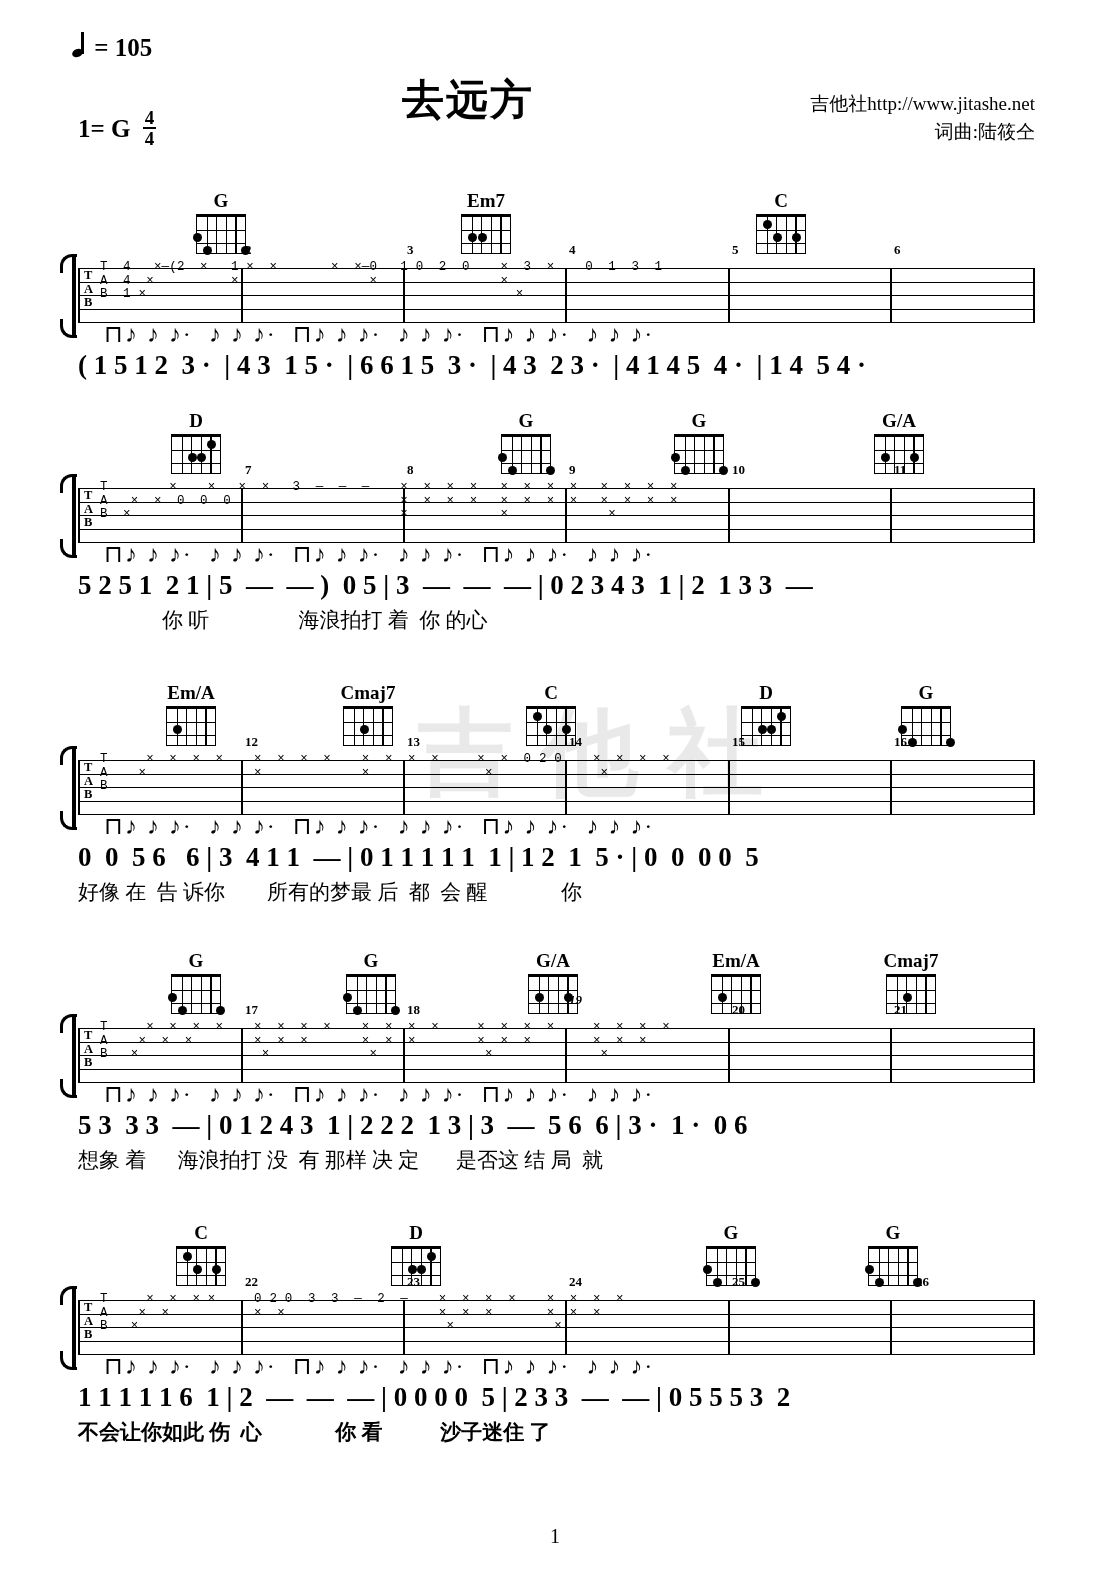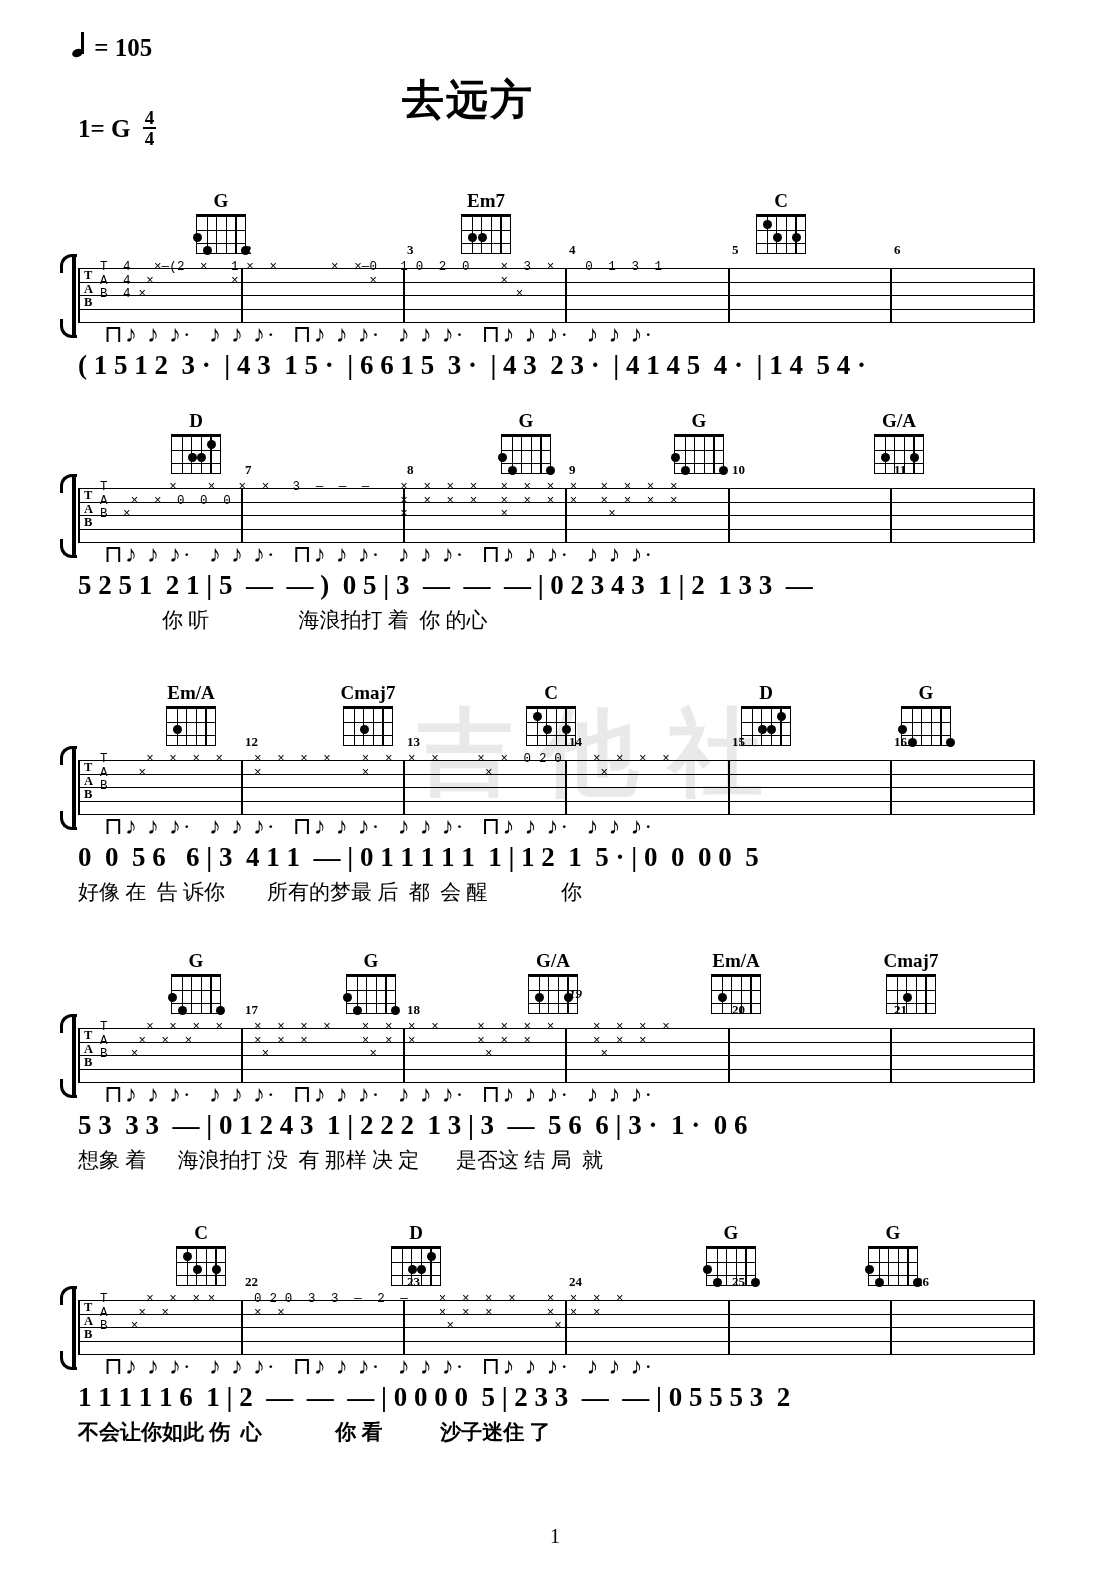--- a/index.html
+++ b/index.html
@@ -78,20 +78,24 @@
 
   <div class="keysig">
     <span>1= G</span>
     <span class="frac">
       <span class="num">4</span>
       <span class="den">4</span>
     </span>
   </div>
 
   <div class="title">去远方</div>
+  <div class="credit">
+    <div>吉他社http://www.jitashe.net</div>
+    <div>词曲:陆筱仝</div>
+  </div>
 
   <div class="pagenum">1</div>
 
   <div id="systems-host">
       <div class="system" style="top: 190px;">
         <div class="chord" style="left: 190px; top: 24px;">
           <div class="nm">G</div>
           <div class="grid">
             <div class="vl" style="left: 9.6px;"></div>
             <div class="vl" style="left: 19.2px;"></div>
@@ -155,21 +159,21 @@
           <div class="barline" style="left: 812px; top: 0px; height: 55px;"></div>
           <div class="barline" style="left: 955px; top: 0px; height: 55px;"></div>
         </div>
         <div class="tabletters" style="top: 79px;">
           <div>T</div>
           <div>A</div>
           <div>B</div>
         </div>
         <div style="position: absolute; left: 100px; top: 70px; font-size: 12.5px; font-family: &quot;Liberation Mono&quot;, monospace; white-space: pre; letter-spacing: 0.2px;">T  4   ×—(2  ×   1 ×  ×       ×  ×—0   1 0  2  0    ×  3  ×    0  1  3  1</div>
         <div style="position: absolute; left: 100px; top: 83.5px; font-size: 12.5px; font-family: &quot;Liberation Mono&quot;, monospace; white-space: pre; letter-spacing: 0.2px;">A  4  ×          ×                 ×                ×</div>
-        <div style="position: absolute; left: 100px; top: 97px; font-size: 12.5px; font-family: &quot;Liberation Mono&quot;, monospace; white-space: pre; letter-spacing: 0.2px;">B  4 ×                                                ×</div>
+        <div style="position: absolute; left: 100px; top: 97px; font-size: 12.5px; font-family: &quot;Liberation Mono&quot;, monospace; white-space: pre; letter-spacing: 0.2px;">B  1 ×                                                ×</div>
         <div style="position: absolute; left: 104px; top: 130px; font-size: 24px; font-family: &quot;Liberation Serif&quot;, serif; white-space: pre; letter-spacing: 2px;">⊓♪ ♪ ♪·  ♪ ♪ ♪·  ⊓♪ ♪ ♪·  ♪ ♪ ♪·  ⊓♪ ♪ ♪·  ♪ ♪ ♪·</div>
         <div class="jianpu" style="top: 160px; left: 78px;">( 1 5 1 2  3 ·  | 4 3  1 5 ·  | 6 6 1 5  3 ·  | 4 3  2 3 ·  | 4 1 4 5  4 ·  | 1 4  5 4 ·</div>
       </div>
       <div class="system" style="top: 410px;">
         <div class="chord" style="left: 165px; top: 24px;">
           <div class="nm">D</div>
           <div class="grid">
             <div class="vl" style="left: 9.6px;"></div>
             <div class="vl" style="left: 19.2px;"></div>
             <div class="vl" style="left: 28.8px;"></div>
@@ -422,21 +426,21 @@
             <div class="vl" style="left: 19.2px;"></div>
             <div class="vl" style="left: 28.8px;"></div>
             <div class="vl" style="left: 38.4px;"></div>
             <div class="hl" style="top: 13px;"></div>
             <div class="hl" style="top: 26px;"></div>
             <div class="dot" style="left: 15.6px; top: 15.5px;"></div>
           </div>
         </div>
         <div class="measnum" style="left: 245px; top: 52px;">17</div>
         <div class="measnum" style="left: 407px; top: 52px;">18</div>
-        <div class="measnum" style="left: 569px; top: 36px; font-style: italic;">19</div>
+        <div class="measnum" style="left: 569px; top: 42px; font-style: italic;">19</div>
         <div class="measnum" style="left: 732px; top: 52px;">20</div>
         <div class="measnum" style="left: 894px; top: 52px;">21</div>
         <div class="brace" style="top: 67px;">
           <span class="v"></span>
           <span class="c1"></span>
           <span class="c2"></span>
         </div>
         <div class="staff" style="top: 78px;">
           <div class="line l0"></div>
           <div class="line l1"></div>

